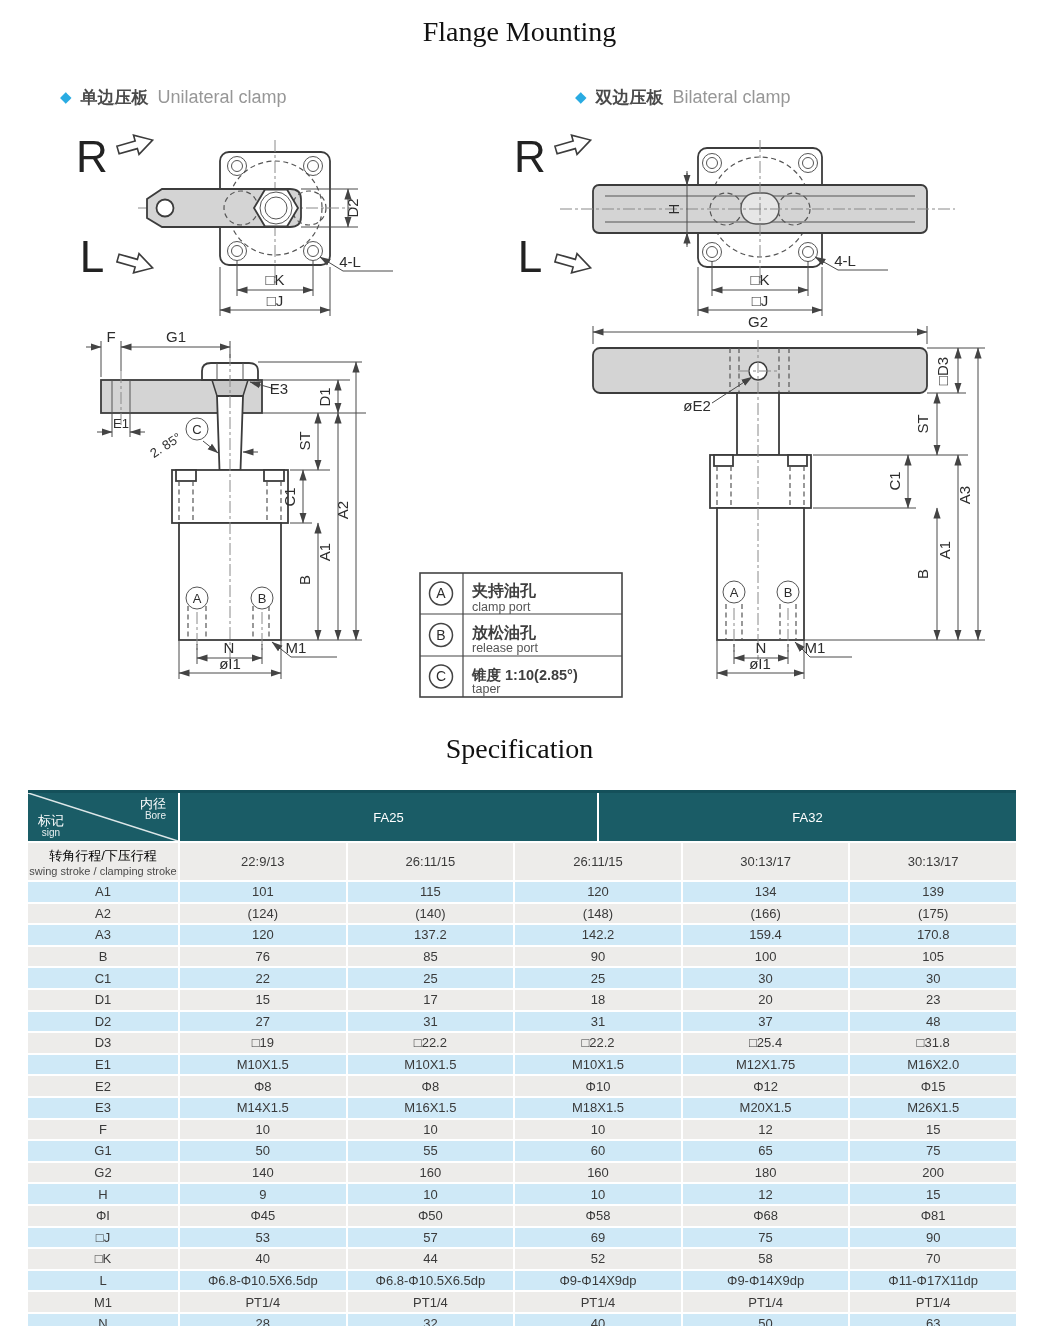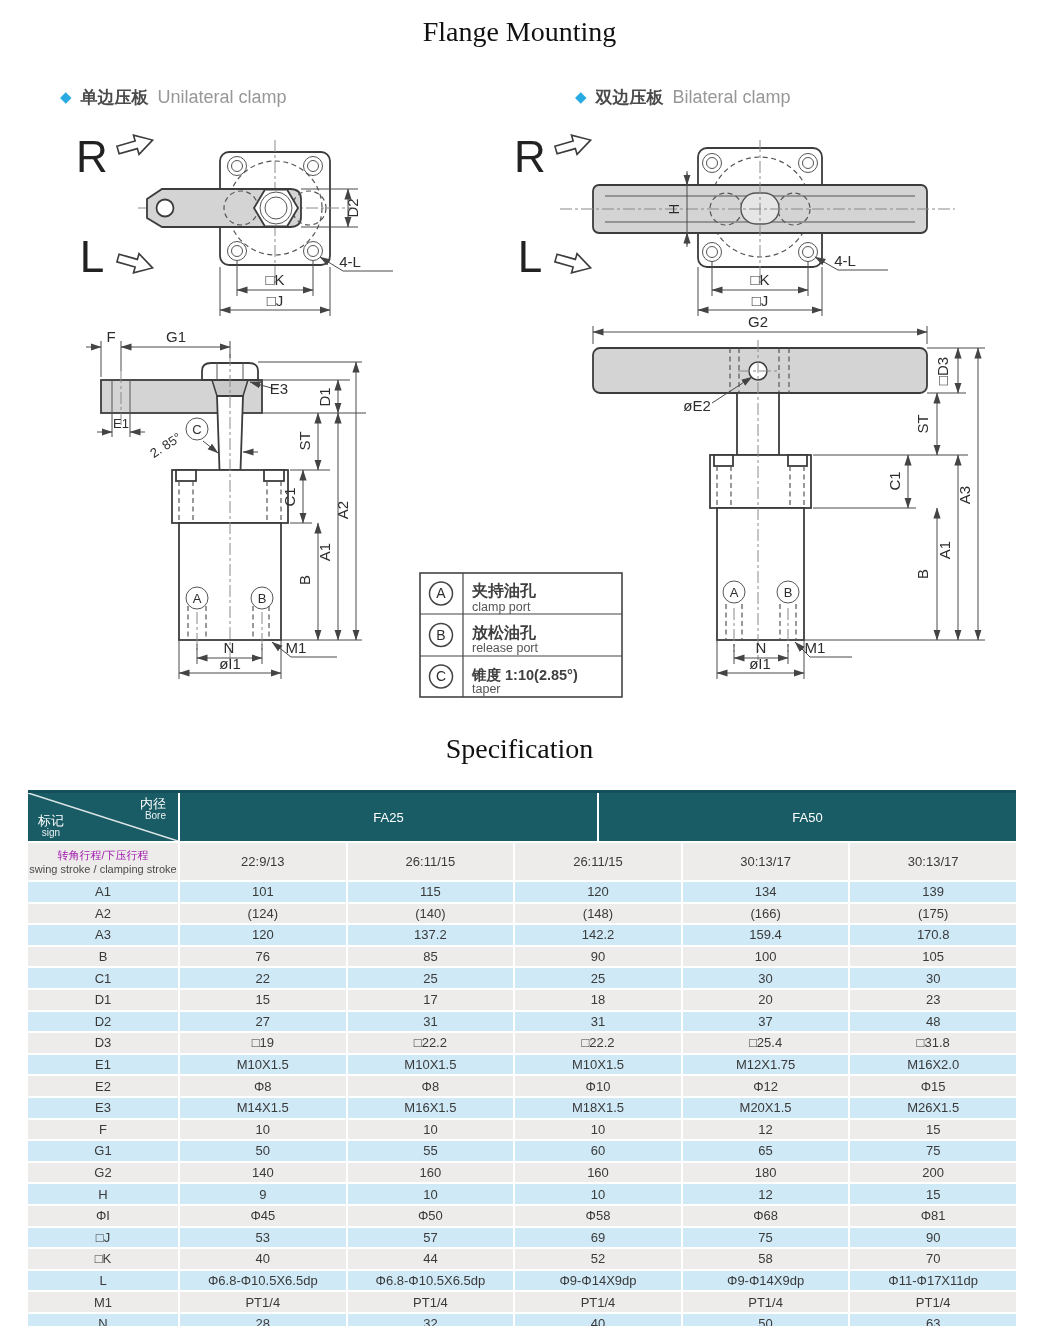--- a/index.html
+++ b/index.html
@@ -32,21 +32,21 @@
   .corner svg{position:absolute;inset:0;width:100%;height:100%;}
   .corner .c-top{position:absolute;top:4px;right:12px;text-align:right;line-height:1.05;}
   .corner .c-bot{position:absolute;bottom:3px;left:10px;text-align:center;line-height:1.05;}
   .corner .zh{font-size:13px;}
   .corner .en{font-size:10px;opacity:.9;}
   .t-row.gray .t-cell{background:#edecea;}
   .t-row.blue .t-cell{background:#cfe9f7;}
   .t-row{height:19.6px;}
   .t-row.swing{height:37px;}
   .t-row .t-cell{font-size:13px;color:#3a3a3a;}
-  .t-row.swing .zh{font-size:11px;color:#a21caf;}
+  .t-row.swing .zh{font-size:13px;color:#000000;}
   .t-row.swing .en{font-size:11px;color:#4a4a4a;}
 
   
   .outl{stroke:#3c3c3c;stroke-width:1.8;fill:#fff;}
   .grayp{stroke:#3c3c3c;stroke-width:1.8;fill:#d4d4d4;}
   .thin{stroke:#555;stroke-width:1;fill:none;}
   .dim{stroke:#4a4a4a;stroke-width:1;fill:none;}
   .dash{stroke:#555;stroke-width:1.2;fill:none;stroke-dasharray:5 3.5;}
   .cl{stroke:#8a8a8a;stroke-width:1;fill:none;stroke-dasharray:12 3 3 3;}
   text{fill:#2d2d2d;}
@@ -378,21 +378,21 @@
           <div class="zh">内径</div>
           <div class="en">Bore</div>
         </div>
         <div class="c-bot">
           <div class="zh">标记</div>
           <div class="en">sign</div>
         </div>
       </div>
 
     <div class="t-cell col-head">FA25</div>
-        <div class="t-cell col-head">FA50</div>
+        <div class="t-cell col-head">FA32</div>
       </div>
     <div id="spec-table-body">
 
     <div class="t-row swing gray">
           <div class="t-cell lab">
             <div class="zh">转角行程/下压行程</div>
             <div class="en">swing stroke / clamping stroke</div>
           </div>
           <div class="t-cell val">22:9/13</div>
           <div class="t-cell val">26:11/15</div>

